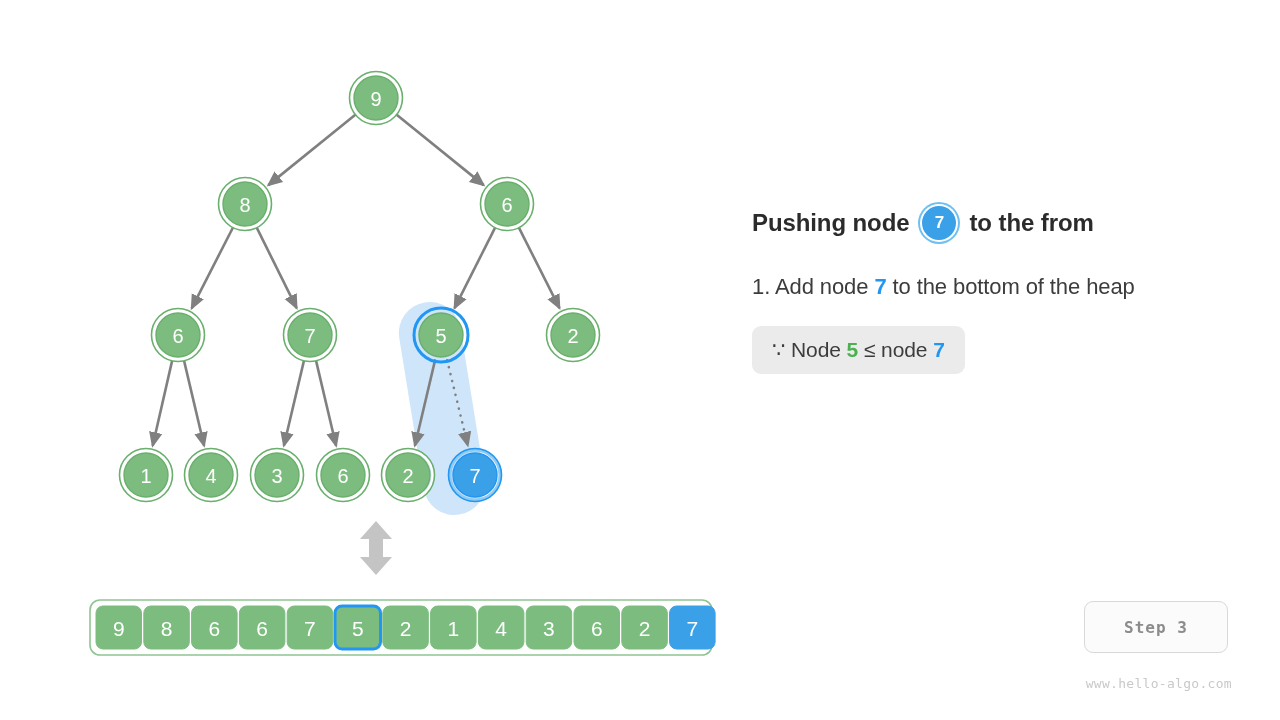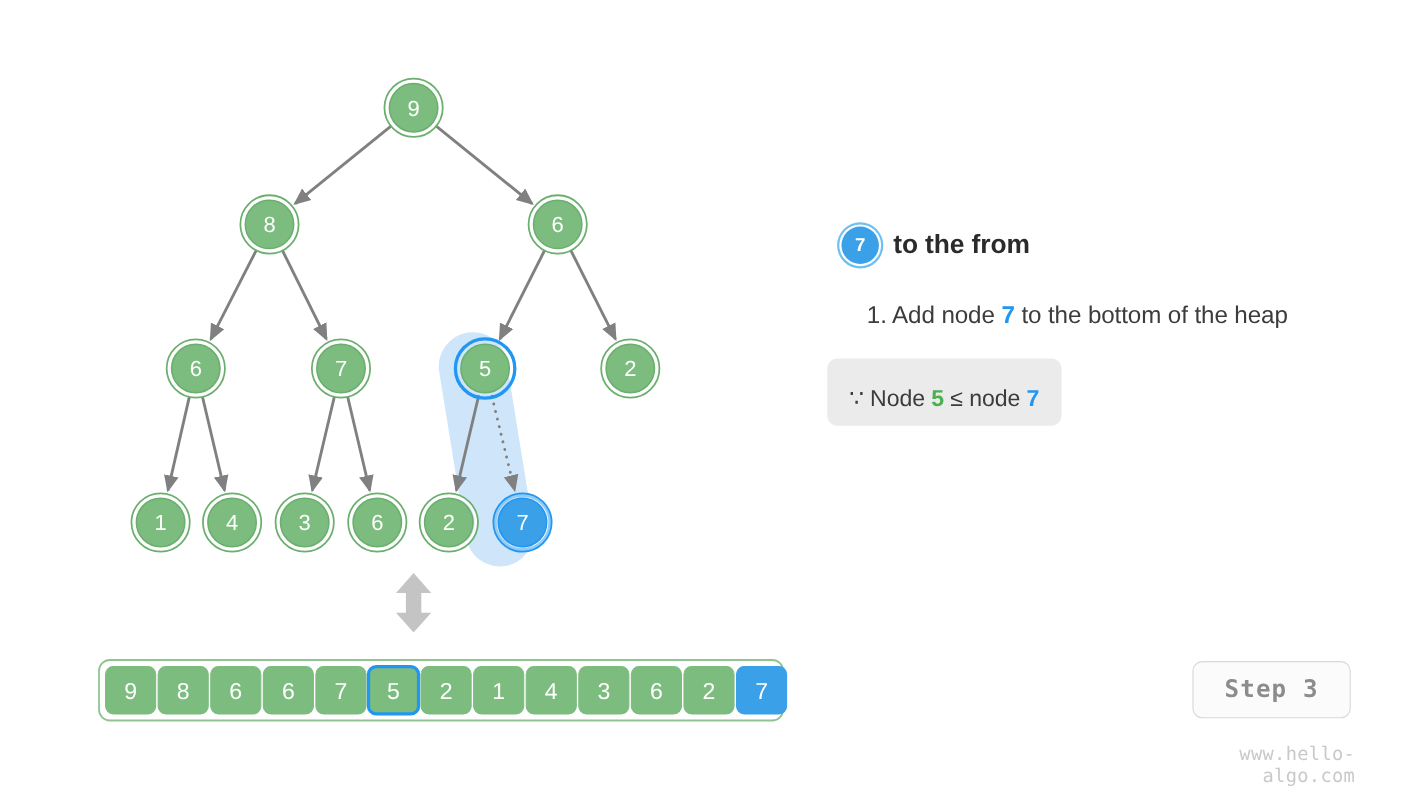--- a/index.html
+++ b/index.html
@@ -70,70 +70,69 @@
     border-radius: 50%;
     background: #3aa0e8;
     box-shadow: 0 0 0 2px #ffffff, 0 0 0 4px #6fc0f2;
     color: #ffffff;
     font-size: 17px;
     font-weight: bold;
     box-sizing: border-box;
   }
   .steps {
     margin-top: 34px;
-    margin-left: 36px;
   }
   .step-line {
     font-size: 22px;
     color: #3c3c3c;
     white-space: nowrap;
     margin-bottom: 24px;
     letter-spacing: -0.1px;
   }
   .hl-blue { color: #2196f3; font-weight: bold; }
   .hl-green { color: #4caf50; font-weight: bold; }
   .reason-box {
     display: inline-block;
     background: #ebebeb;
     border-radius: 9px;
-    padding: 24px 20px 12px 20px;
+    padding: 12px 20px 12px 20px;
     font-size: 21px;
     color: #3c3c3c;
     white-space: nowrap;
     letter-spacing: -0.1px;
     margin-top: 2px;
   }
   
   #step-badge {
     position: absolute;
     left: 1084px;
     top: 601px;
     width: 144px;
     height: 52px;
     border: 1px solid #d8d8d8;
     border-radius: 9px;
     background: #fbfbfb;
     display: flex;
     align-items: center;
     justify-content: center;
     font-family: "DejaVu Sans Mono", monospace;
-    font-size: 22px;
+    font-size: 16px;
     font-weight: bold;
     color: #8c8c8c;
     letter-spacing: 1px;
     box-sizing: border-box;
   }
   #watermark {
     position: absolute;
     left: 1072px;
     top: 676px;
     width: 160px;
     text-align: right;
     font-family: "DejaVu Sans Mono", monospace;
-    font-size: 17px;
+    font-size: 13px;
     color: #c9c9c9;
     letter-spacing: 0.3px;
   }
 </style>
 </head>
 <body>
 
 <div id="stage">
 
   <svg id="diagram" viewBox="0 0 1280 720">
@@ -307,20 +306,21 @@
             <rect x="669.5999999999999" y="606" width="45.5" height="43" rx="7" ry="7" fill="#3aa0e8" stroke="#3aa0e8" stroke-width="1"></rect>
             <text x="692.3499999999999" y="628.5" class="cell-text">7</text>
           </g>
         </g>
     </g>
   </svg>
 
   <div id="panel">
 
     <div class="panel-title">
+      <span>Pushing node</span>
       <span class="title-badge">7</span>
       <span>to the from</span>
     </div>
 
     <div class="steps">
       <div class="step-line">
         <span>1.</span>
         <span>Add node</span>
         <span class="hl-blue">7</span>
         <span>to the bottom of the heap</span>

